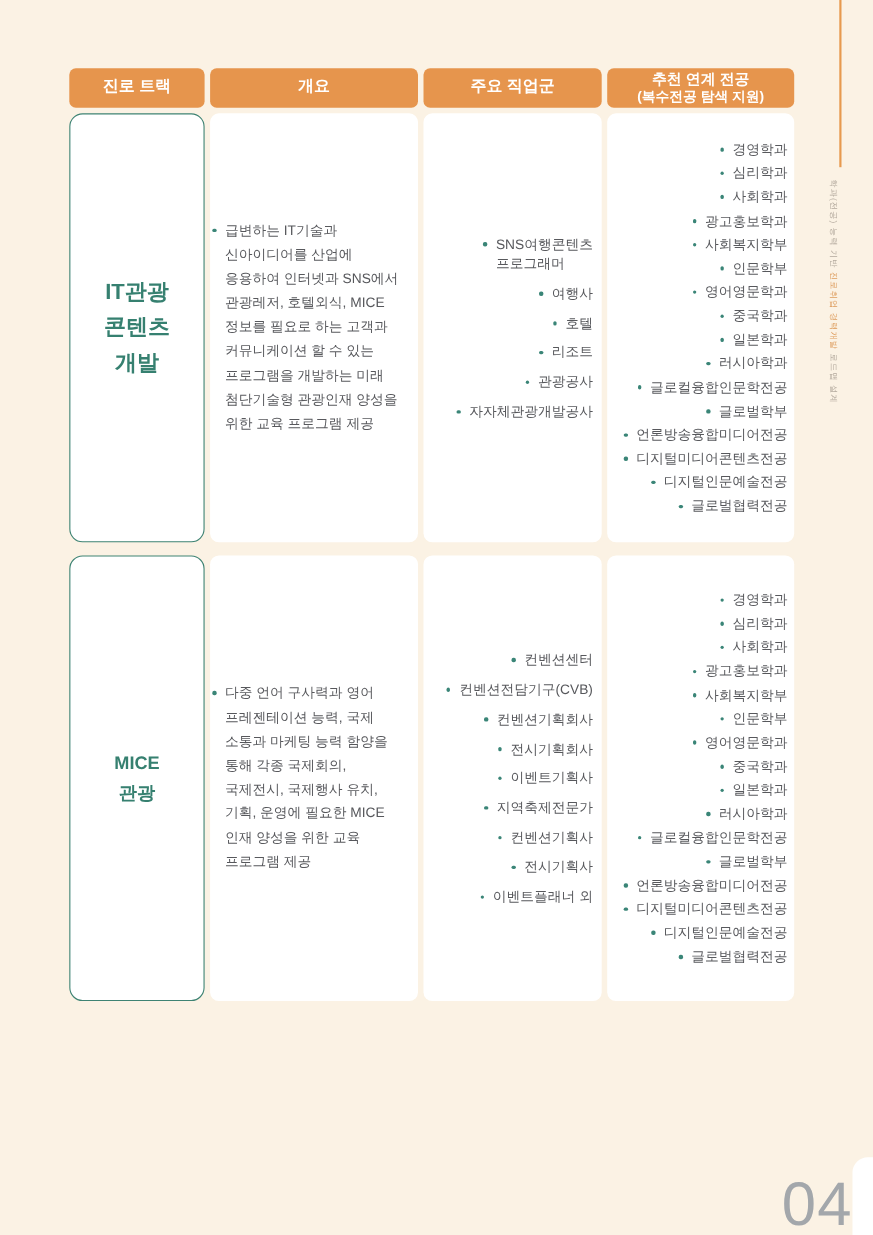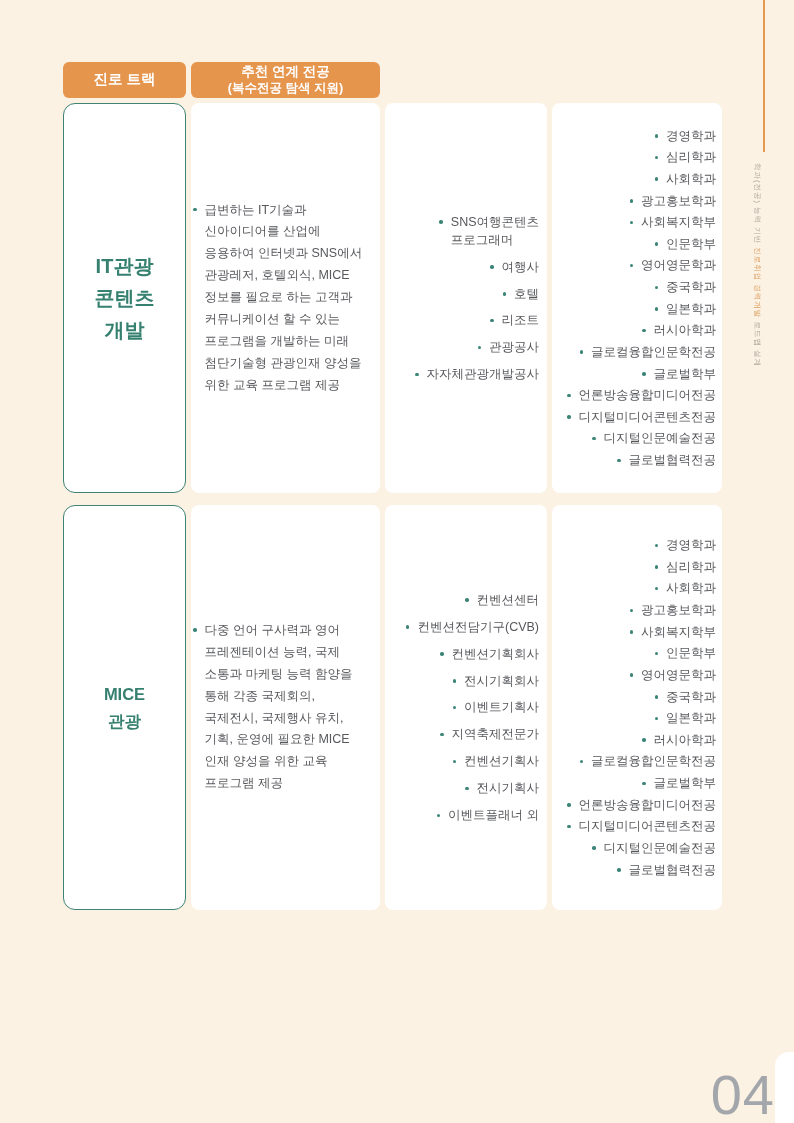--- a/index.html
+++ b/index.html
@@ -85,20 +85,22 @@
 
   <div class="side-line"></div>
   <div class="side-text">
     <span>학과(전공) 능력 기반 </span><span class="hl">진로취업 경력개발</span><span> 로드맵 설계</span>
   </div>
 
   <div class="table">
 
     <div class="hrow">
       <div class="hcell">진로 트랙</div>
+      <div class="hcell">개요</div>
+      <div class="hcell">주요 직업군</div>
       <div class="hcell">
         <div class="h-main-sm">추천 연계 전공</div>
         <div class="h-sub">(복수전공 탐색 지원)</div>
       </div>
     </div>
 
     <div class="brow row1">
       <div class="track-cell">IT관광
 콘텐츠
 개발</div>

